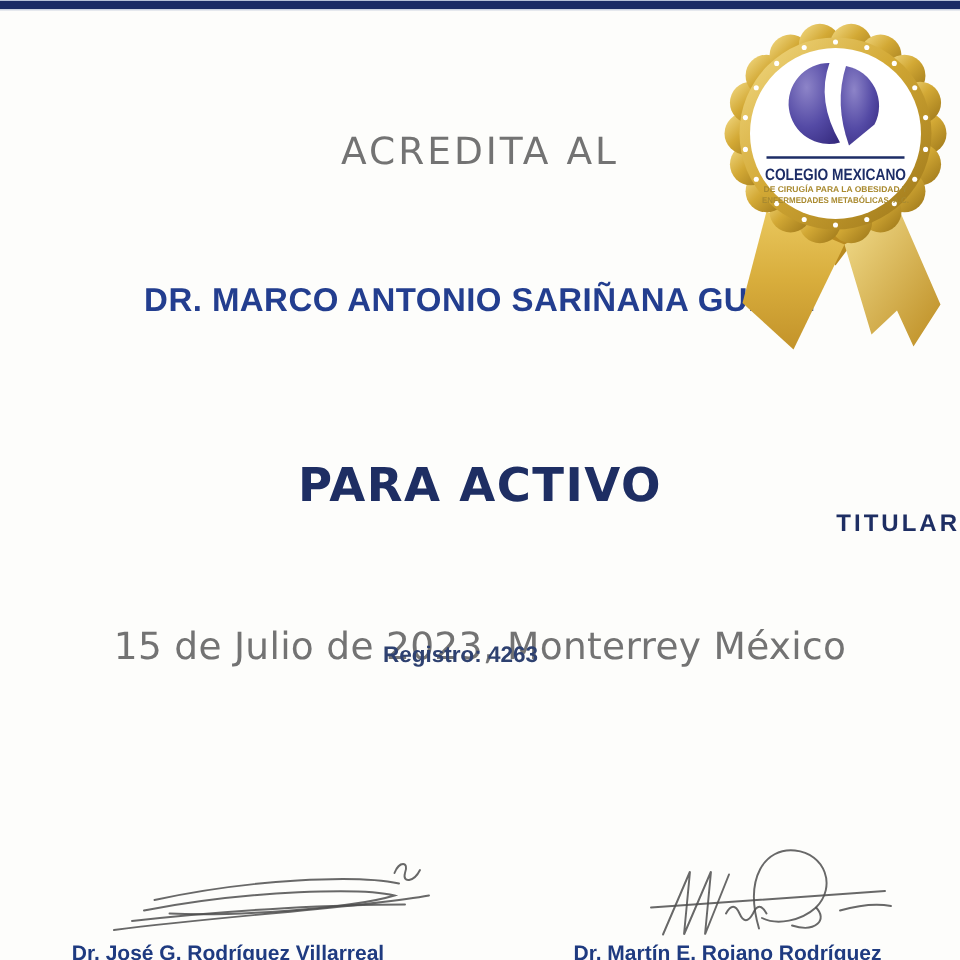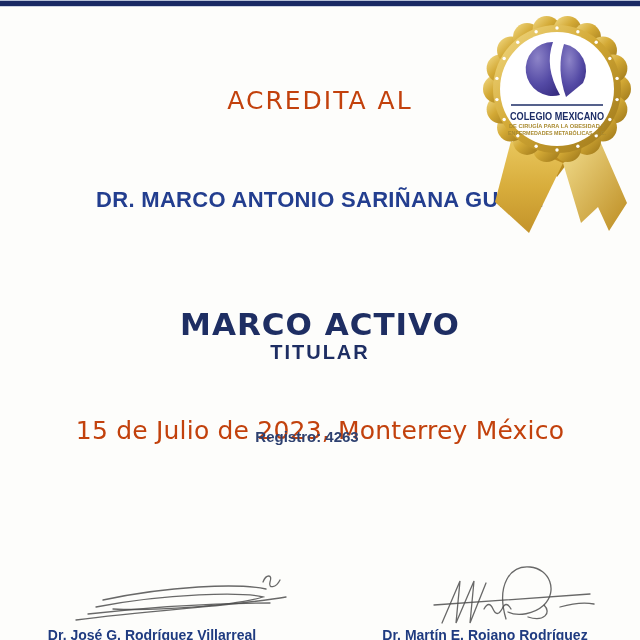--- a/index.html
+++ b/index.html
@@ -7,26 +7,26 @@
     position:relative;
     width:640px;height:640px;
     background:#fdfdfb;
     overflow:hidden;
     font-family:"Liberation Sans", sans-serif;
   }
   .top-bar{
     position:absolute;left:0;top:0;width:640px;height:7px;
     background:linear-gradient(#b6c0d6 0 1px,#1a2a64 1px 6px,#cdd3e0 6px 7px);
   }
-  .ctext{position:absolute;left:0;right:0;text-align:center;color:#c2410c;}
+  .ctext{position:absolute;left:0;right:0;text-align:center;color:#737373;}
   .acredita{top:86px;font-family:"DejaVu Sans",sans-serif;font-size:25px;letter-spacing:2px;font-weight:400;}
   .recipient{top:187px;font-size:22px;font-weight:700;color:#233e8f;letter-spacing:.3px;}
   .como{top:281px;font-family:"DejaVu Sans",sans-serif;font-size:21px;}
   .socio{top:306px;font-family:"DejaVu Sans",sans-serif;font-size:31px;font-weight:700;color:#1e2e63;letter-spacing:1px;}
-  .titular{top:341px;font-size:20px;font-weight:700;color:#1e2e63;letter-spacing:2px;}
+  .titular{top:341px;font-size:16px;font-weight:700;color:#1e2e63;letter-spacing:2px;text-align:right;}
   .dateplace{top:416px;font-family:"DejaVu Sans",sans-serif;font-size:25px;letter-spacing:.2px;}
   .registro{top:428px;font-size:15px;font-weight:700;color:#2e4170;transform:translateX(-13px);}
   .seal{position:absolute;left:467px;top:-1px;width:180px;height:240px;z-index:5;}
   .sig{position:absolute;z-index:2;}
   .sig-left{left:58px;top:562px;}
   .sig-right{left:418px;top:555px;}
   .sig path{fill:none;stroke:#4d4d4d;stroke-width:1.3;stroke-linecap:round;opacity:.85;}
   .sig-name{
     position:absolute;top:627px;width:240px;text-align:center;
     font-size:14px;font-weight:700;color:#1f3b80;line-height:17px;z-index:2;
@@ -41,21 +41,21 @@
 
 <div class="page">
 
   <div class="top-bar"></div>
 
   <div class="ctext acredita">ACREDITA AL</div>
 
   <div class="ctext recipient">DR. MARCO ANTONIO SARIÑANA GURIDI</div>
 
 
-  <div class="ctext socio">MARCO ACTIVO</div>
+  <div class="ctext socio">PARA ACTIVO</div>
 
   <div class="ctext titular">TITULAR</div>
 
   <div class="ctext dateplace">15 de Julio de 2023, Monterrey México</div>
 
   <div class="ctext registro">Registro: 4263</div>
 
   <svg class="seal" viewBox="0 0 180 240">
     <defs>
       <linearGradient id="goldRim" x1="0" y1="0" x2="1" y2="1">

